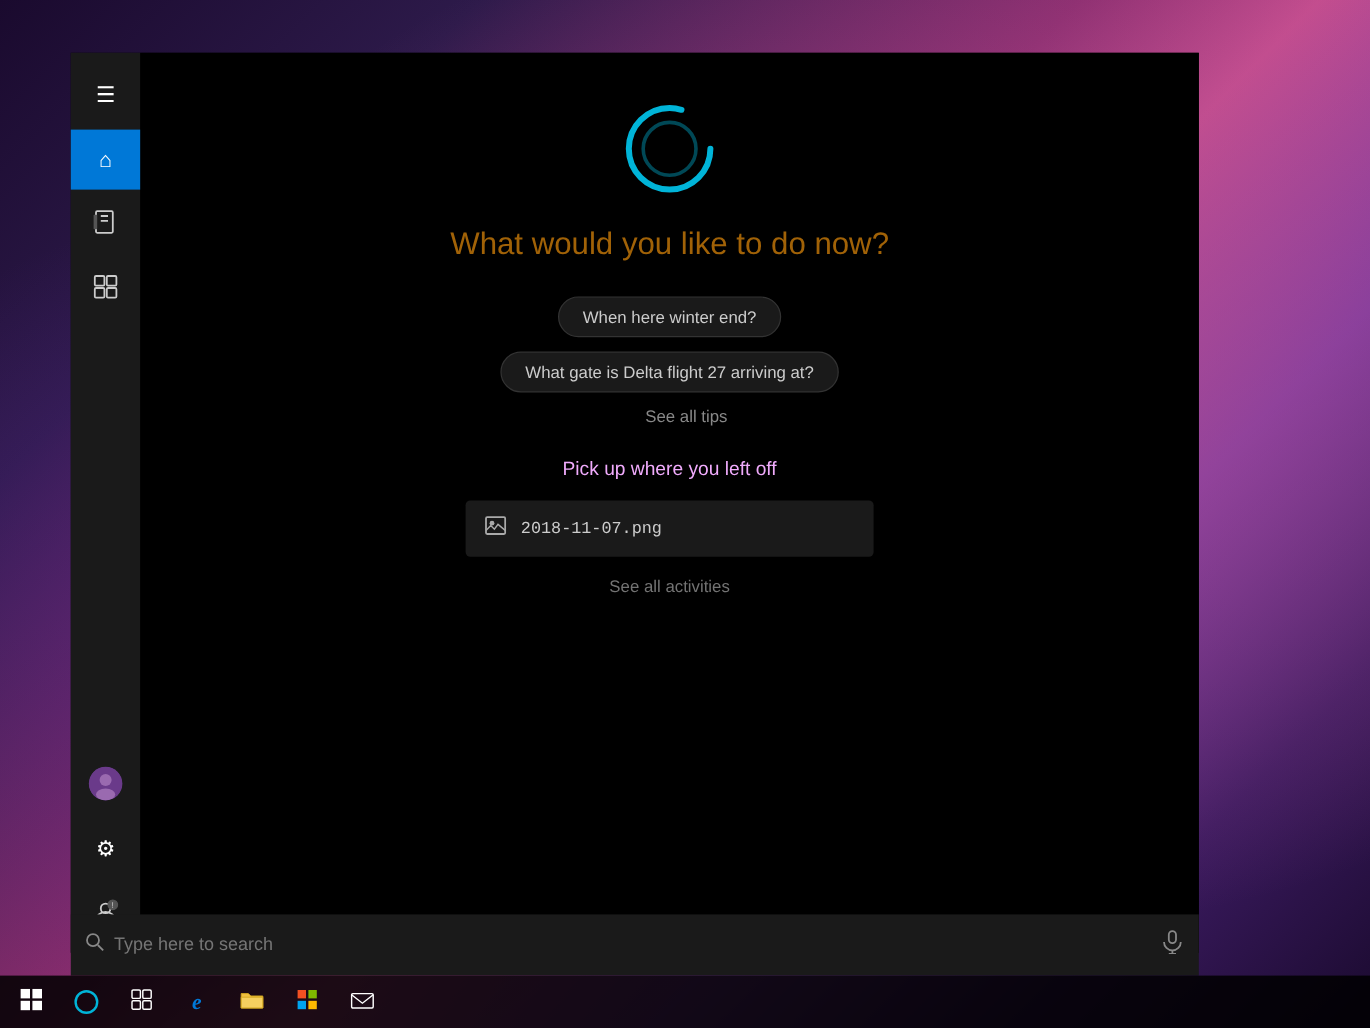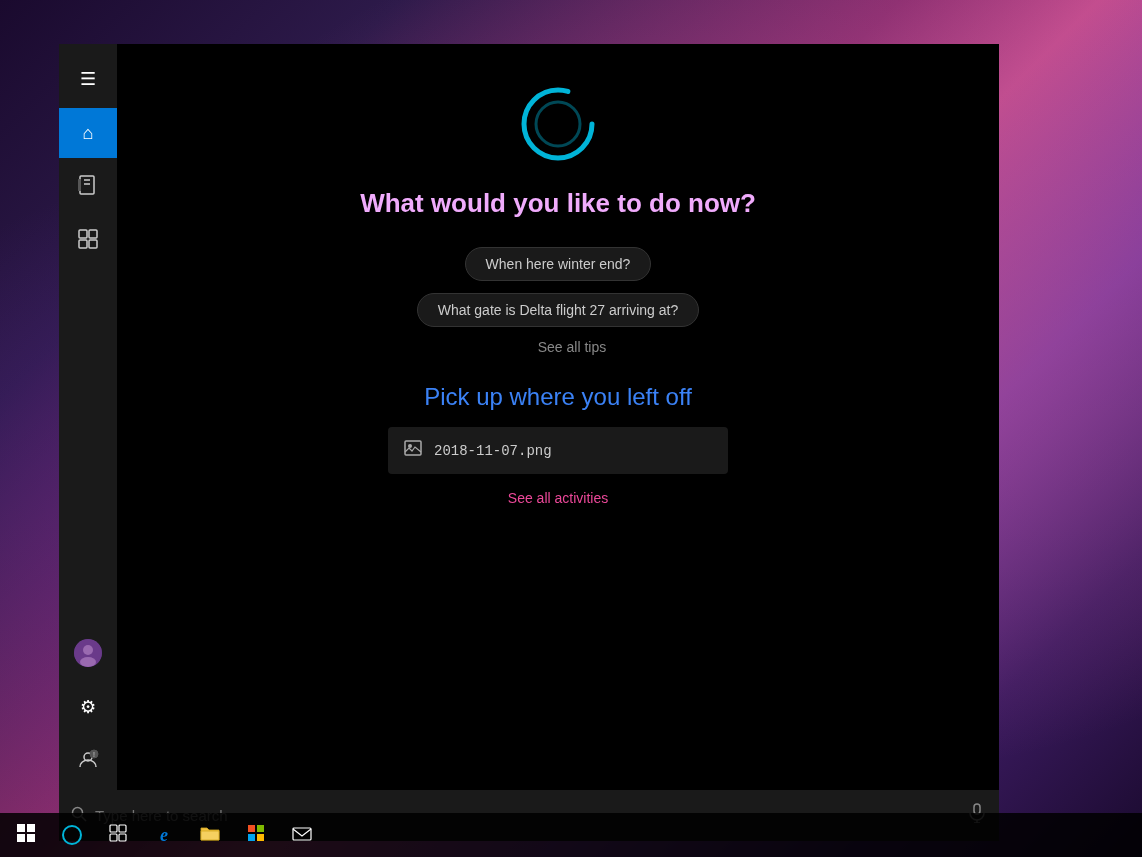--- a/index.html
+++ b/index.html
@@ -88,23 +88,23 @@
       height: 80px;
       margin-bottom: 24px;
     }
     .cortana-ring svg {
       width: 80px;
       height: 80px;
     }
 
     
     .main-question {
-      color: #f0abfc;
+      color: #a16207;
       font-size: 26px;
-      font-weight: 700;
+      font-weight: 400;
       margin-bottom: 28px;
       text-align: center;
     }
 
     
     .suggestion-pill {
       background: #1a1a1a;
       border: 1px solid #333;
       color: #ccc;
       border-radius: 20px;
@@ -118,22 +118,22 @@
     .see-all-tips {
       color: #888;
       font-size: 14px;
       margin-bottom: 28px;
       cursor: pointer;
       margin-left: 28px;
     }
 
     
     .section-title {
-      color: #3b82f6;
-      font-size: 24px;
+      color: #f0abfc;
+      font-size: 16px;
       font-weight: 300;
       margin-bottom: 16px;
       text-align: center;
     }
 
     
     .activity-list {
       width: 340px;
       display: flex;
       flex-direction: column;
@@ -157,30 +157,30 @@
       flex-shrink: 0;
     }
     .activity-icon.image-icon {
       color: #aaa;
     }
     .activity-icon.twitter-icon {
       color: #1da1f2;
     }
 
     .see-all-activities {
-      color: #ec4899;
+      color: #737373;
       font-size: 14px;
       cursor: pointer;
     }
 
     
     .search-bar {
       position: absolute;
       left: 59px;
-      top: 790px;
+      top: 762px;
       width: 940px;
       height: 51px;
       background: #1a1a1a;
       display: flex;
       align-items: center;
       padding: 0 12px;
       gap: 8px;
       z-index: 11;
     }
     .search-icon-wrap {

